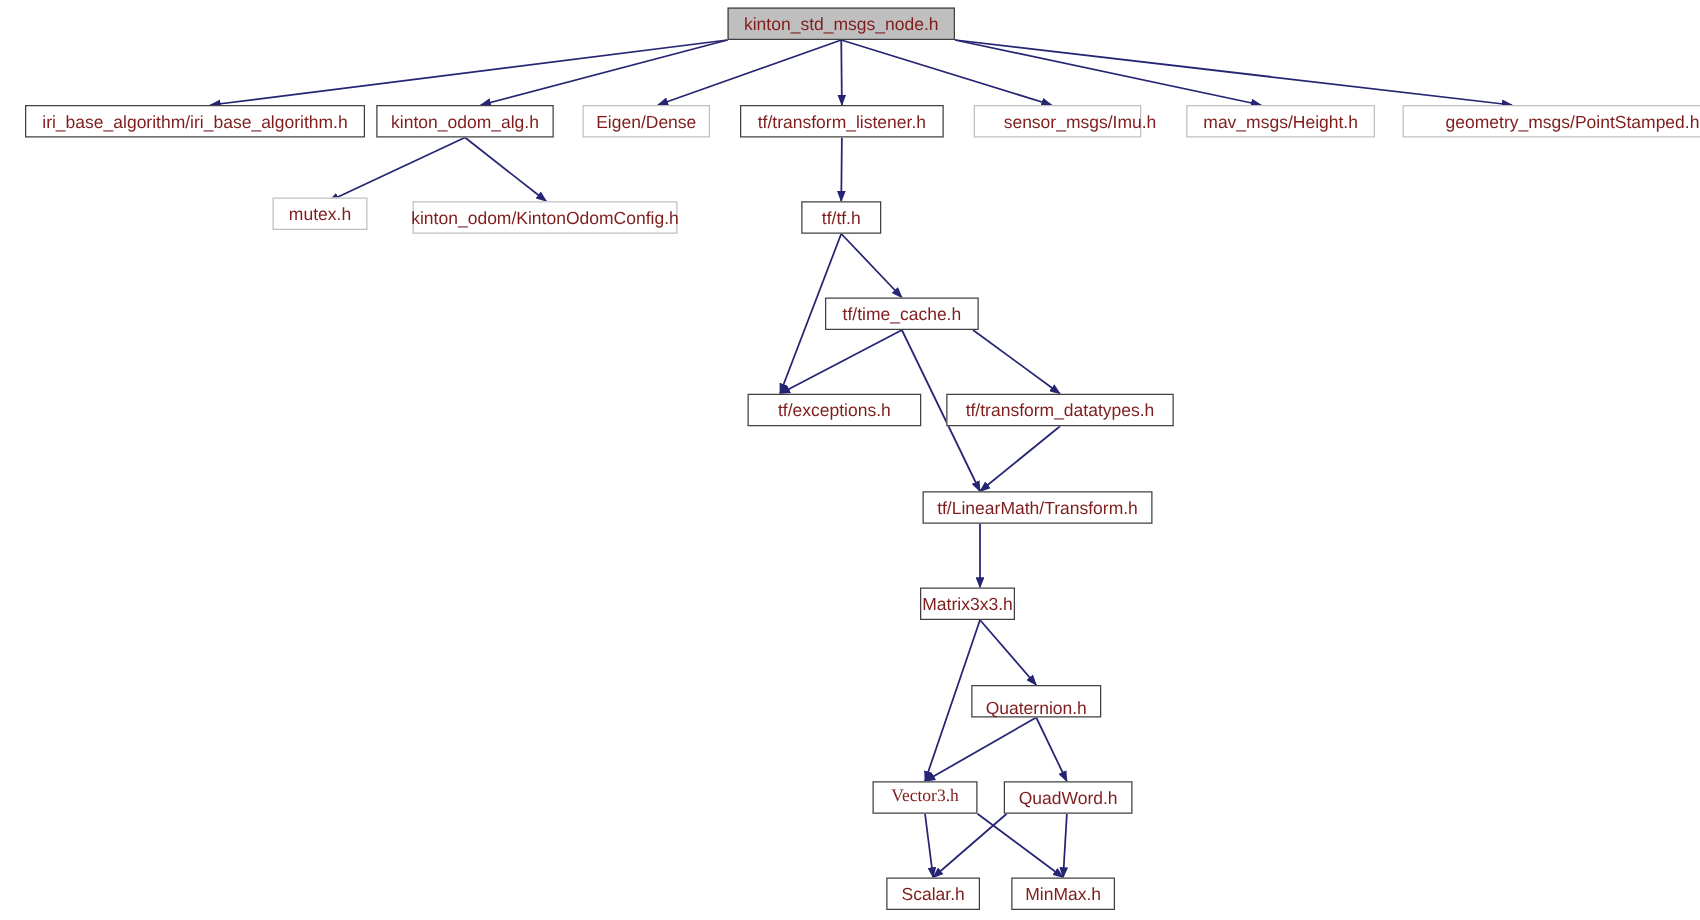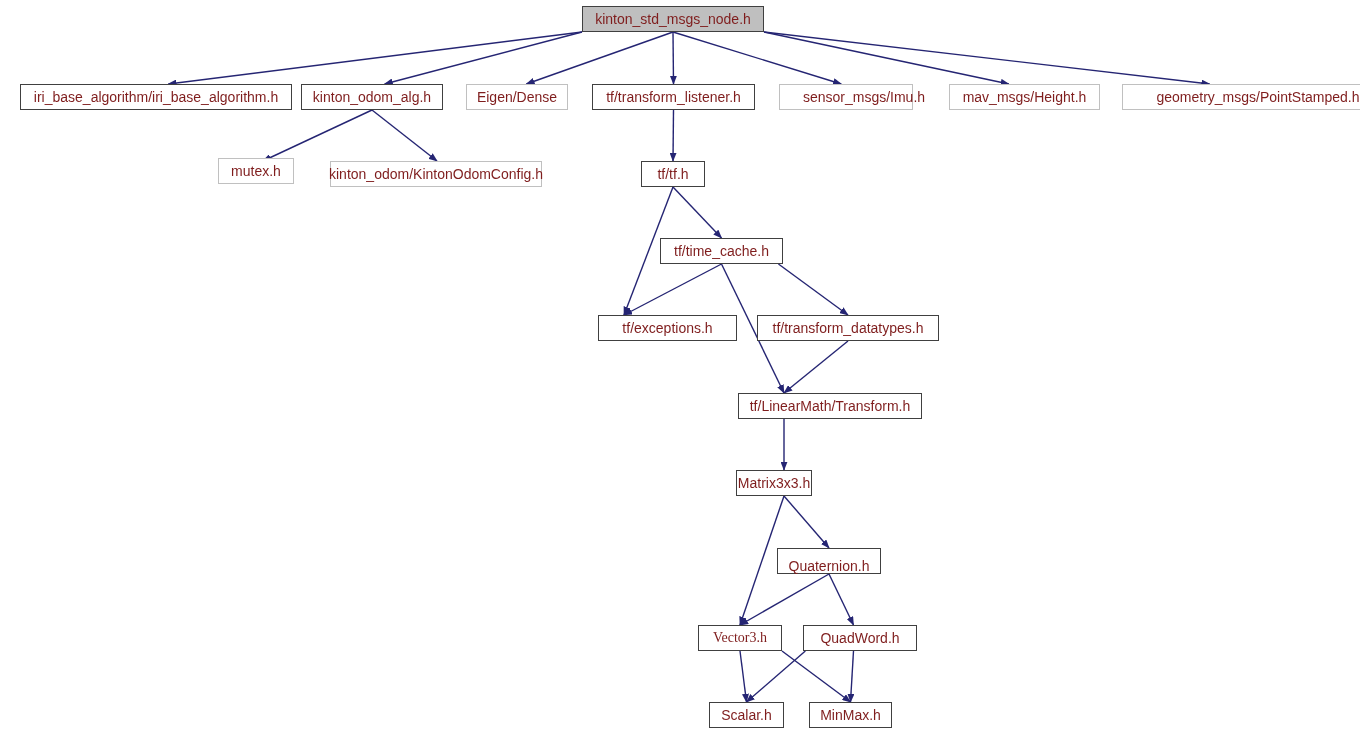--- a/index.html
+++ b/index.html
@@ -137,21 +137,21 @@
       </div>
       <div class="node bold" style="left: 736px; top: 470px; width: 76px;">
         <span class="node-label">Matrix3x3.h</span>
       </div>
       <div class="node bold" style="left: 777px; top: 548px; width: 104px; align-items: flex-end;">
         <span class="node-label">Quaternion.h</span>
       </div>
       <div class="node bold" style="left: 698px; top: 625px; width: 84px; font-family: Liberation Serif, serif;">
         <span class="node-label">Vector3.h</span>
       </div>
-      <div class="node bold" style="left: 803px; top: 625px; width: 114px;">
+      <div class="node bold" style="left: 803px; top: 625px; width: 103px;">
         <span class="node-label">QuadWord.h</span>
       </div>
       <div class="node bold" style="left: 709px; top: 702px; width: 75px;">
         <span class="node-label">Scalar.h</span>
       </div>
       <div class="node bold" style="left: 809px; top: 702px; width: 83px;">
         <span class="node-label">MinMax.h</span>
       </div>
     </div>
 </div>

